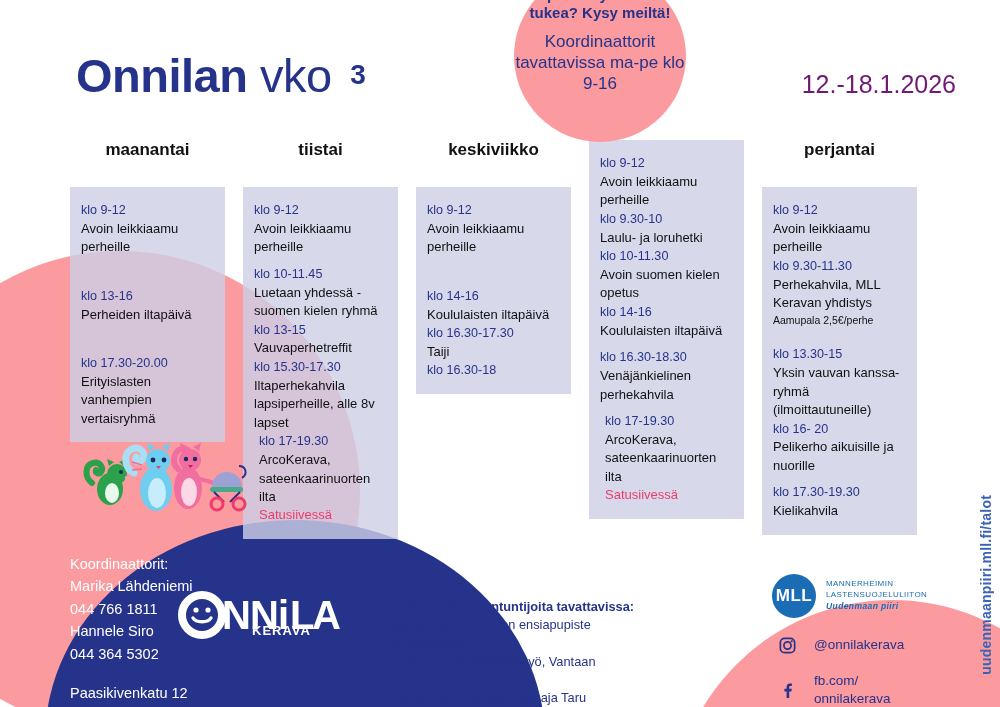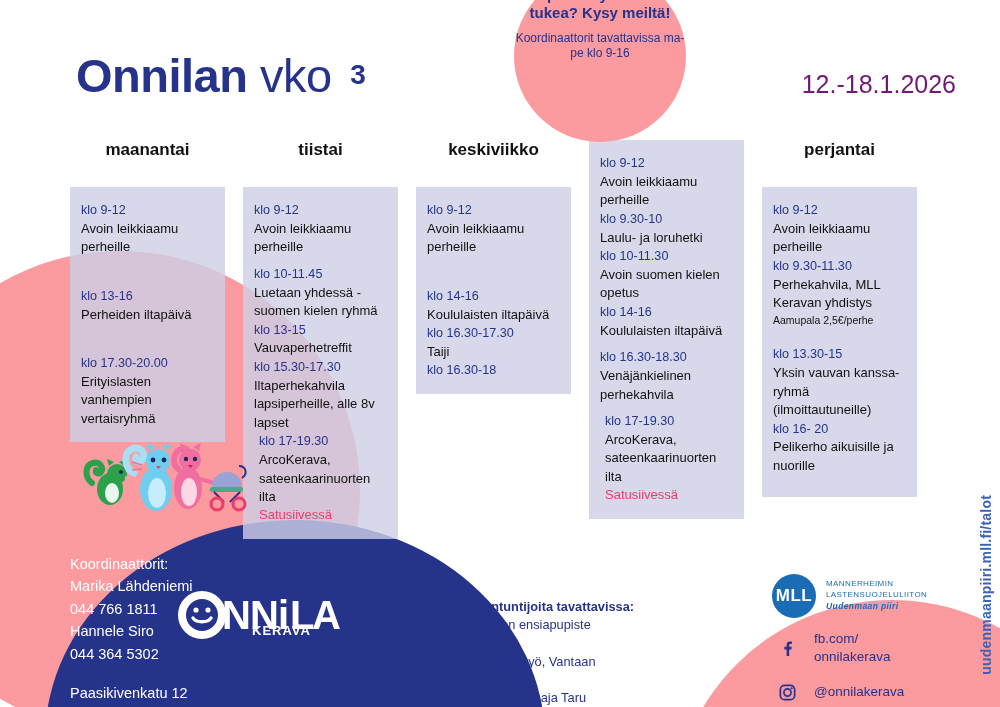--- a/index.html
+++ b/index.html
@@ -35,21 +35,21 @@
   }
 
   
   #ask-bubble {
     position:absolute; left:514px; top:-30px; width:172px; height:172px;
     border-radius:50%; background:#fb9a9f; color:#26338a;
     display:flex; flex-direction:column; align-items:center; justify-content:flex-start;
     padding-top:16px; text-align:center; z-index:6;
   }
   #ask-bubble .big { font-size:15px; font-weight:bold; line-height:1.22; }
-  #ask-bubble .small { font-size:12px; font-weight:400; line-height:1.25; margin-top:8px; }
+  #ask-bubble .small { font-size:17px; font-weight:400; line-height:1.25; margin-top:8px; }
 
   
   #week-grid {
     position:absolute; left:70px; top:140px; width:878px;
     display:flex; gap:18px; align-items:flex-start; z-index:4;
   }
   .day-col { width:155px; display:flex; flex-direction:column; }
   .day-name {
     text-align:center; color:#111; font-weight:bold; font-size:17px;
     margin-bottom:25px; height:22px;
@@ -246,20 +246,24 @@
           <div class="gap-m"></div>
           <div class="ev">
             <div class="time">klo 13.30-15</div>
             <div class="desc">Yksin vauvan kanssa-ryhmä (ilmoittautuneille)</div>
           </div>
           <div class="ev">
             <div class="time">klo 16- 20</div>
             <div class="desc">Pelikerho aikuisille ja nuorille</div>
           </div>
           <div class="gap-s"></div>
+          <div class="ev">
+            <div class="time">klo 17.30-19.30</div>
+            <div class="desc">Kielikahvila</div>
+          </div>
         </div>
       </div>
     </div>
 
   <svg id="squirrels" viewBox="0 0 170 72">
 
     <g>
       <path d="M14 40c-8-6-7-18 1-20 7-2 11 5 8 9-2 3-6 1-5-2" fill="none" stroke="#2aa14a" stroke-width="6" stroke-linecap="round"></path>
       <ellipse cx="32" cy="46" rx="13" ry="16" fill="#2aa14a"></ellipse>
       <ellipse cx="34" cy="50" rx="7" ry="10" fill="#e9f7ec"></ellipse>
@@ -342,37 +346,37 @@
       <div id="mll-logo-circle">MLL</div>
       <div id="mll-wordmark">
         <div>MANNERHEIMIN</div>
         <div>LASTENSUOJELULIITON</div>
         <div class="it">Uudenmaan piiri</div>
       </div>
     </div>
 
     <div class="social-row">
       <div class="social-ico">
-        <svg width="16" height="16" viewBox="0 0 16 16">
-            <path d="M10.2 16V9.4h2.2l.33-2.6H10.2V5.2c0-.75.2-1.26 1.3-1.26h1.36V1.6A18 18 0 0 0 10.84 1.5C8.9 1.5 7.6 2.7 7.6 4.9v1.9H5.4v2.6h2.2V16z" fill="#26338a"></path>
-          </svg>
-      </div>
-      <div class="social-label">
-        <div>fb.com/</div>
-        <div>onnilakerava</div>
-      </div>
-    </div>
-
-    <div class="social-row">
-      <div class="social-ico">
         <svg width="17" height="17" viewBox="0 0 20 20">
           <rect x="1.6" y="1.6" width="16.8" height="16.8" rx="5" fill="none" stroke="#26338a" stroke-width="2"></rect>
           <circle cx="10" cy="10" r="4.2" fill="none" stroke="#26338a" stroke-width="2"></circle>
           <circle cx="15" cy="5" r="1.3" fill="#26338a"></circle>
         </svg>
       </div>
       <div class="social-label">@onnilakerava</div>
     </div>
+
+    <div class="social-row">
+      <div class="social-ico">
+        <svg width="16" height="16" viewBox="0 0 16 16">
+            <path d="M10.2 16V9.4h2.2l.33-2.6H10.2V5.2c0-.75.2-1.26 1.3-1.26h1.36V1.6A18 18 0 0 0 10.84 1.5C8.9 1.5 7.6 2.7 7.6 4.9v1.9H5.4v2.6h2.2V16z" fill="#26338a"></path>
+          </svg>
+      </div>
+      <div class="social-label">
+        <div>fb.com/</div>
+        <div>onnilakerava</div>
+      </div>
+    </div>
   </div>
 
   <div id="vertical-url">uudenmaanpiiri.mll.fi/talot</div>
 
 </div>
 
 </body></html>

